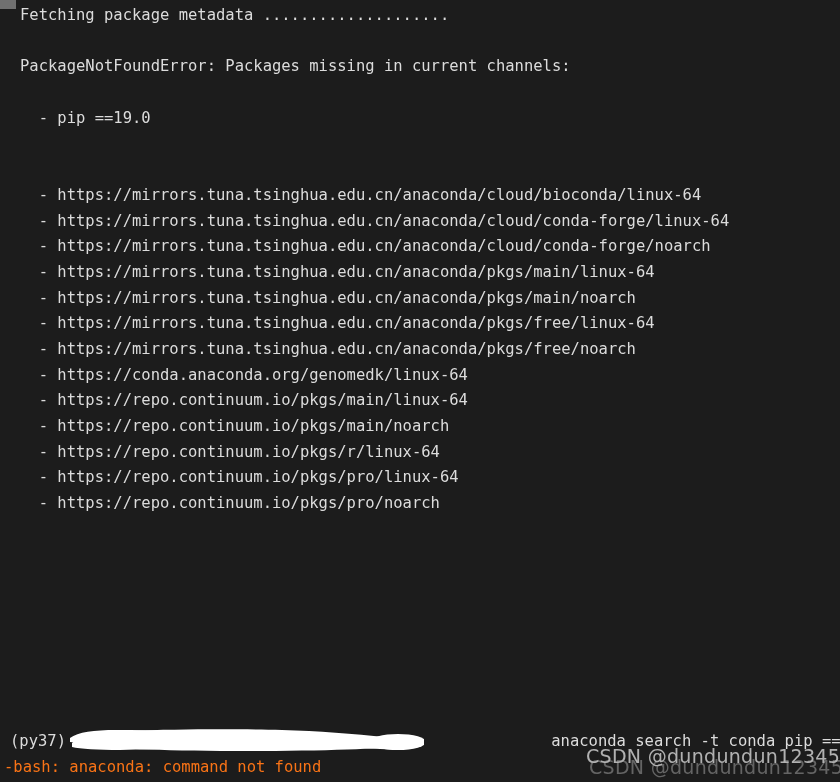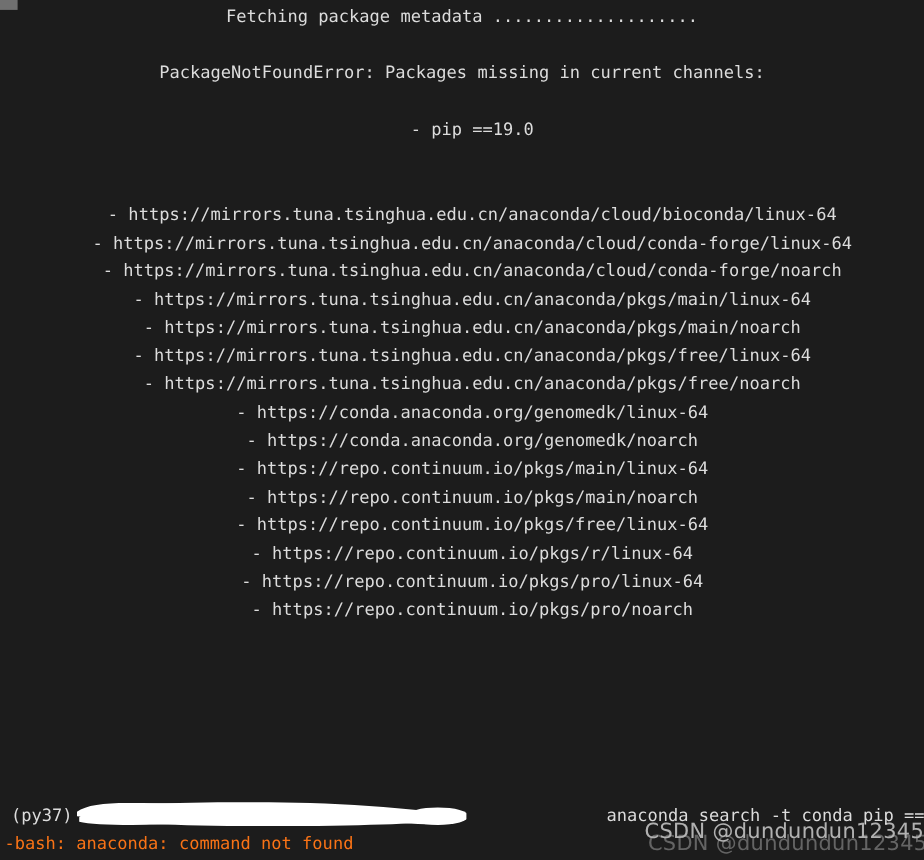--- a/index.html
+++ b/index.html
@@ -29,23 +29,22 @@
   }
   .lines {
     position: absolute;
     left: 0;
     top: 0;
     width: 840px;
     padding: 3px 0 0 0;
   }
   .line {
     white-space: pre;
-    padding-left: 0;
+    padding-left: 20px;
     height: 25.7px;
-    text-align: center;
   }
   .line.blank {
     height: 25.7px;
   }
   .txt-white  { color: #dcdcdc; }
 
   
   .prompt-block {
     position: absolute;
     left: 0;
@@ -116,24 +115,22 @@
     <div class="line blank"></div>
     <div class="line blank"></div>
     <div class="line txt-white">  - https://mirrors.tuna.tsinghua.edu.cn/anaconda/cloud/bioconda/linux-64</div>
     <div class="line txt-white">  - https://mirrors.tuna.tsinghua.edu.cn/anaconda/cloud/conda-forge/linux-64</div>
     <div class="line txt-white">  - https://mirrors.tuna.tsinghua.edu.cn/anaconda/cloud/conda-forge/noarch</div>
     <div class="line txt-white">  - https://mirrors.tuna.tsinghua.edu.cn/anaconda/pkgs/main/linux-64</div>
     <div class="line txt-white">  - https://mirrors.tuna.tsinghua.edu.cn/anaconda/pkgs/main/noarch</div>
     <div class="line txt-white">  - https://mirrors.tuna.tsinghua.edu.cn/anaconda/pkgs/free/linux-64</div>
     <div class="line txt-white">  - https://mirrors.tuna.tsinghua.edu.cn/anaconda/pkgs/free/noarch</div>
     <div class="line txt-white">  - https://conda.anaconda.org/genomedk/linux-64</div>
-    <div class="line txt-white">  - https://conda.anaconda.org/genomedk/noarch</div>
     <div class="line txt-white">  - https://repo.continuum.io/pkgs/main/linux-64</div>
     <div class="line txt-white">  - https://repo.continuum.io/pkgs/main/noarch</div>
-    <div class="line txt-white">  - https://repo.continuum.io/pkgs/free/linux-64</div>
     <div class="line txt-white">  - https://repo.continuum.io/pkgs/r/linux-64</div>
     <div class="line txt-white">  - https://repo.continuum.io/pkgs/pro/linux-64</div>
     <div class="line txt-white">  - https://repo.continuum.io/pkgs/pro/noarch</div>
   </div>
 
   <div class="prompt-block">
     <div class="prompt-line"><span>(py37)</span><span>                                                    </span><span>anaconda search -t conda pip ==19.0</span>
       <svg class="redaction" viewBox="0 0 356 28" preserveAspectRatio="none">
         <path d="M4,17 C14,8 34,6 62,5 C110,3 170,3 214,4 C250,5 286,8 318,11 C332,12 344,13 352,12 L354,20 C344,23 330,24 312,23 C274,21 236,19 200,20 C150,21 96,23 52,24 C30,24 12,23 4,21 Z" fill="#ffffff"></path>
         <path d="M2,12 C10,6 26,4 48,4 C86,4 130,5 168,6 C204,7 240,9 272,11 L270,16 C236,14 200,12 164,12 C122,12 74,14 40,16 C22,17 8,17 2,16 Z" fill="#ffffff"></path>

